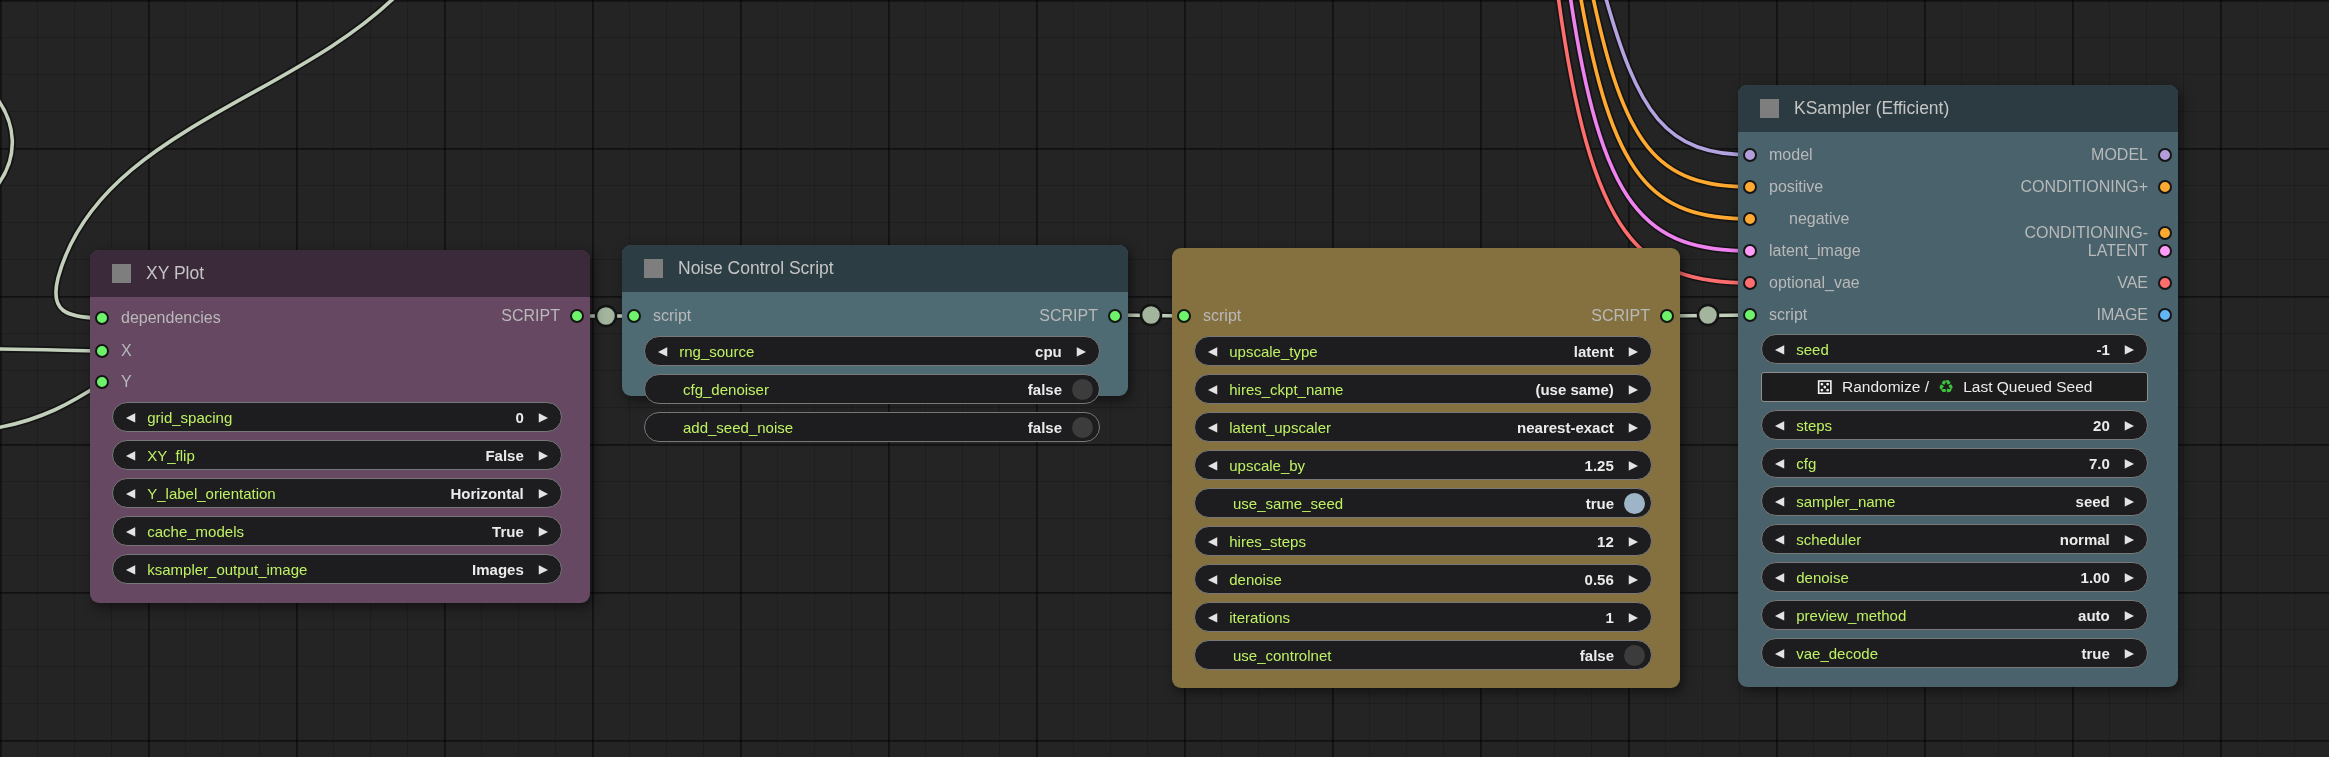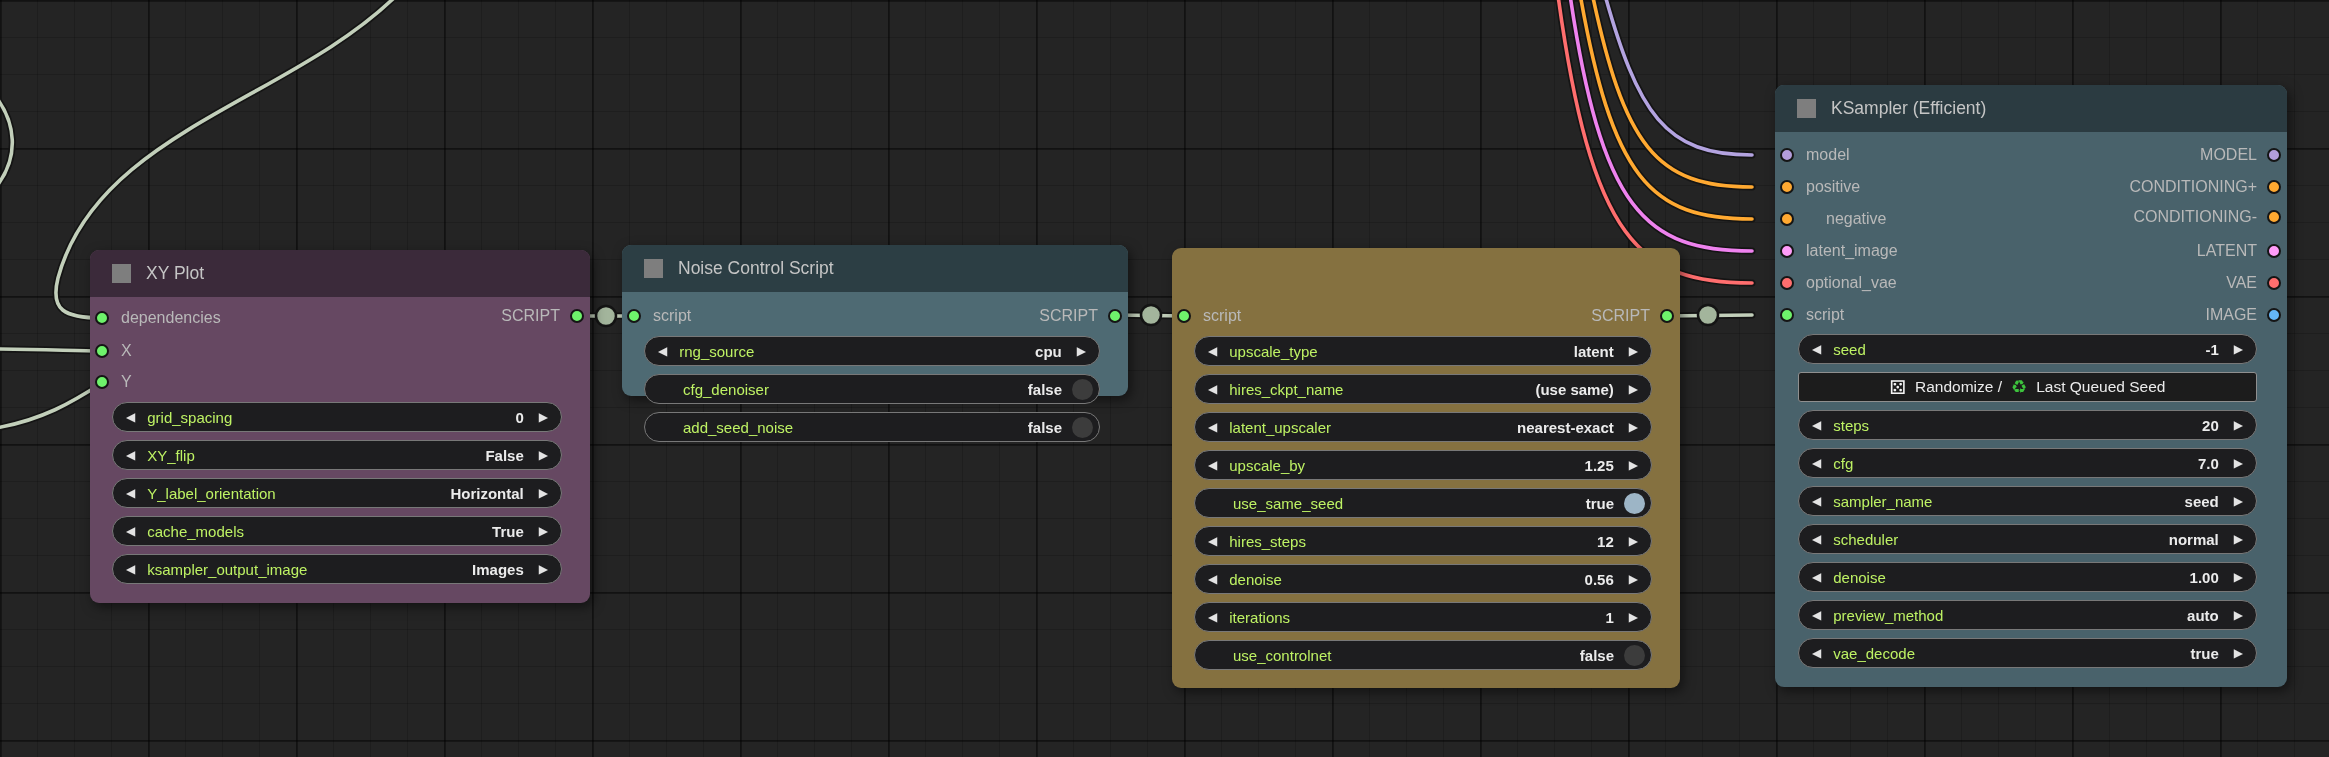--- a/index.html
+++ b/index.html
@@ -252,21 +252,21 @@
       </div>
       <div class="widget toggle toggle-off">
         <span class="wlabel">use_controlnet</span>
         <span class="spacer"></span>
         <span class="wvalue">false</span>
         <span class="toggle-dot"></span>
       </div>
     </div>
   </div>
 
-  <div class="node" style="left: 1738px; top: 85px; width: 512px; height: 602px; background: rgb(73, 98, 107); margin-left: 37px;">
+  <div class="node" style="left: 1738px; top: 85px; width: 440px; height: 602px; background: rgb(73, 98, 107);">
     <div class="node-header" style="background: rgb(43, 59, 65);">
       <span class="collapse-box"></span>
       <span class="node-title">KSampler (Efficient)</span>
     </div>
     <div class="port in" style="top:59px;">
       <span class="pdot" style="background: rgb(179, 157, 219);"></span>
       <span>model</span>
     </div>
     <div class="port in" style="top:91px;">
       <span class="pdot" style="background: rgb(255, 169, 49);"></span>
@@ -289,21 +289,21 @@
       <span>script</span>
     </div>
     <div class="port out" style="top:59px;">
       <span>MODEL</span>
       <span class="pdot" style="background: rgb(179, 157, 219);"></span>
     </div>
     <div class="port out" style="top:91px;">
       <span>CONDITIONING+</span>
       <span class="pdot" style="background: rgb(255, 169, 49);"></span>
     </div>
-    <div class="port out" style="top:121px;justify-content:center;">
+    <div class="port out" style="top:137px;justify-content:center;">
       <span>CONDITIONING-</span>
       <span class="pdot" style="background: rgb(255, 169, 49);"></span>
     </div>
     <div class="port out" style="top:155px;">
       <span>LATENT</span>
       <span class="pdot" style="background: rgb(255, 156, 249);"></span>
     </div>
     <div class="port out" style="top:187px;">
       <span>VAE</span>
       <span class="pdot" style="background: rgb(255, 110, 110);"></span>

